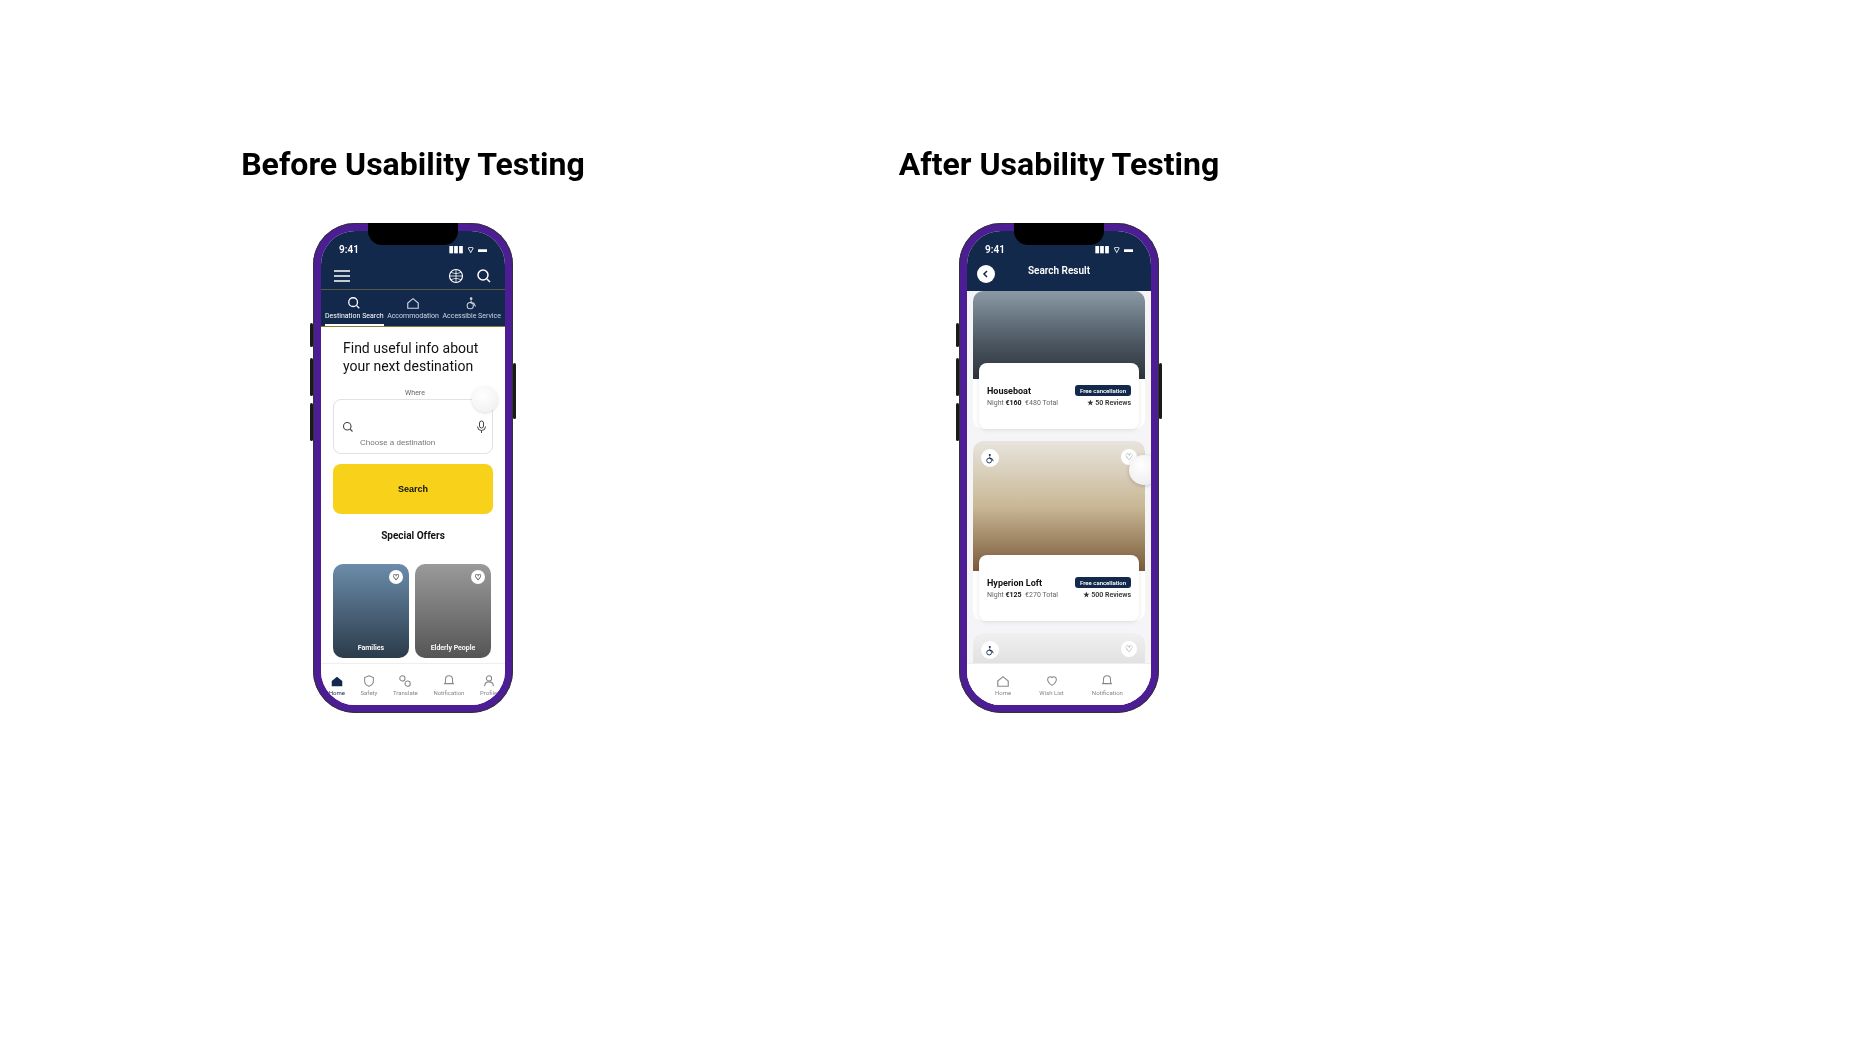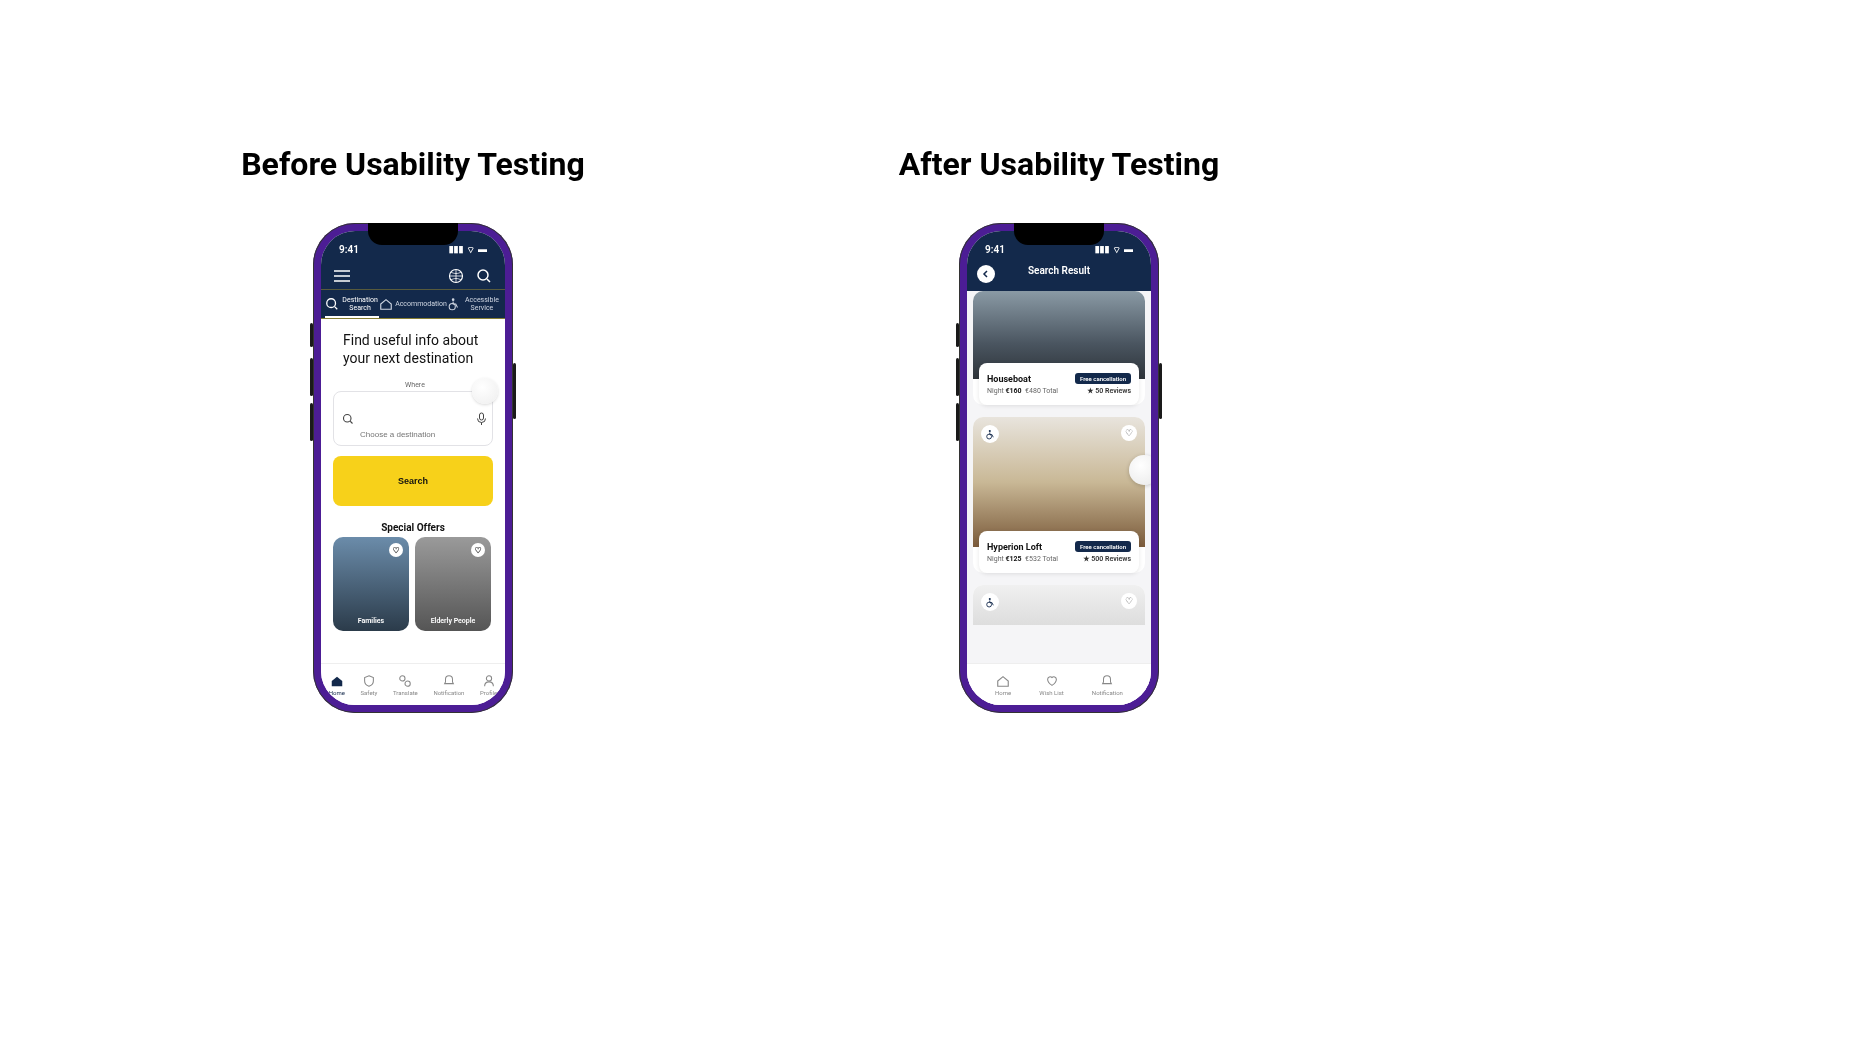--- a/index.html
+++ b/index.html
@@ -94,21 +94,21 @@
 .right-icons { display: flex; gap: 10px; }
 .tabs-row {
   display: flex;
   justify-content: space-around;
   border-top: 1px solid rgba(247,209,26,0.3);
   border-bottom: 1px solid rgba(247,209,26,0.5);
   padding: 6px 4px 0;
 }
 .tab-v {
   display: flex;
-  flex-direction: row;
+  flex-direction: column;
   align-items: center;
   gap: 2px;
   font-size: 7px;
   color: #cfd6e2;
   padding-bottom: 4px;
   flex: 1;
   border-bottom: 2px solid transparent;
 }
 .tab-v.active { color: #fff; border-bottom: 2px solid #fff; }
 .tab-v .ti { font-size: 12px; }
@@ -164,21 +164,21 @@
   border-radius: 8px;
   font-size: 9px;
   font-weight: 600;
   padding: 20px 0;
   margin-top: 10px;
 }
 .section-h {
   font-size: 10px;
   font-weight: 700;
   color: #111;
-  margin: 16px 0 4px;
+  margin: 16px 0 23px;
 }
 .offers-row { display: flex; gap: 6px; overflow: hidden; }
 .offer-card {
   position: relative;
   width: 76px; height: 94px;
   border-radius: 10px;
   flex-shrink: 0;
   display: flex;
   align-items: flex-end;
   justify-content: center;
@@ -272,21 +272,21 @@
   background: #fff;
   border-radius: 50%;
   display: flex; align-items: center; justify-content: center;
   font-size: 10px; color: #13294b;
 }
 .card-info {
   background: #fff;
   margin: -16px 6px 0;
   border-radius: 8px;
   box-shadow: 0 1px 4px rgba(0,0,0,0.1);
-  padding: 10px 8px;
+  padding: 22px 8px;
   position: relative;
 }
 .ci-row1 {
   display: flex;
   justify-content: space-between;
   align-items: center;
 }
 .ci-title { font-size: 9px; font-weight: 700; color: #111; }
 .free-cancel {
   background: #13294b;
@@ -549,21 +549,21 @@
                 <span></span>
               </div>
           </div>
           <div class="card-info">
             <div class="ci-row1">
               <span class="ci-title">Hyperion Loft</span>
               <span class="free-cancel">Free cancellation</span>
             </div>
             <div class="ci-row2">
               <span class="price">
-                <span>Night</span>&nbsp;<b>€125</b>&nbsp;&nbsp;<span>€532 Total</span>
+                <span>Night</span>&nbsp;<b>€125</b>&nbsp;&nbsp;<span>€270 Total</span>
               </span>
               <span class="reviews">★ 500 Reviews</span>
             </div>
           </div>
         </div>
 
         <div class="card">
           <div class="card-img img3" style="height:40px">
             <span class="access-badge">
               <svg width="11" height="11" viewBox="0 0 16 16">

